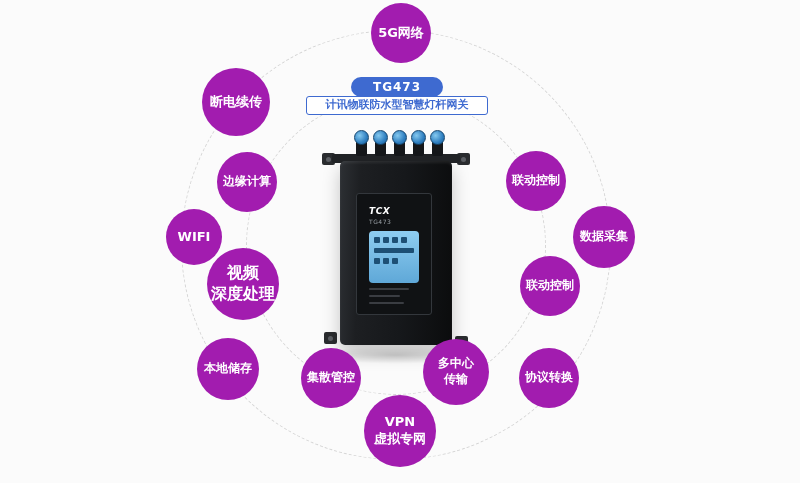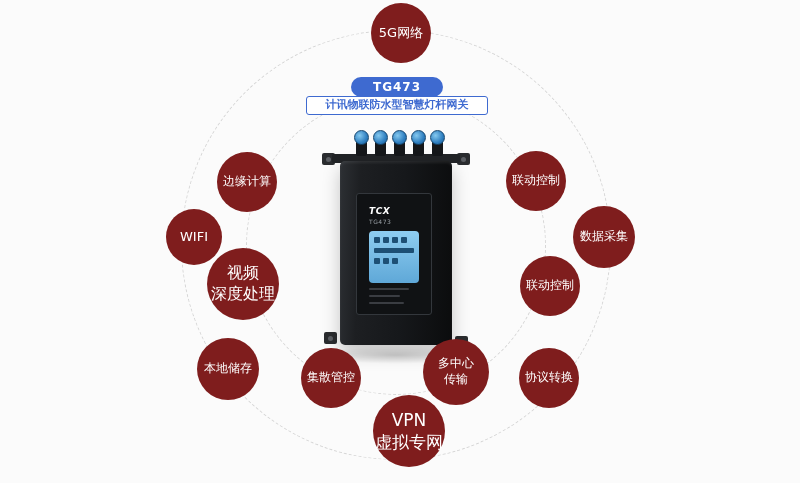--- a/index.html
+++ b/index.html
@@ -37,43 +37,43 @@
     background:#ffffff; border:1px solid #3e6ad0; color:#3e6ad0;
     font-size:11px; font-weight:bold; text-align:center; line-height:16px;
     border-radius:3px; z-index:5;
     white-space:nowrap; overflow:hidden;
   }
 
   
   .bubble {
     position:absolute;
     border-radius:50%;
-    background:#7f1d1d;
+    background:#a21caf;
     color:#ffffff;
     display:flex; align-items:center; justify-content:center;
     text-align:center;
-    font-size:13px; font-weight:400;
+    font-size:13px; font-weight:700;
     line-height:1.3;
     white-space:pre-line;
     z-index:4;
   }
   .b-5g      { left:371px; top:3px;   width:60px; height:60px; }
   .b-speed   { left:508px; top:59px;  width:74px; height:74px; font-size:13px; }
   .b-resume  { left:202px; top:68px;  width:68px; height:68px; }
   .b-edge    { left:217px; top:152px; width:60px; height:60px; font-size:12px; }
   .b-face    { left:506px; top:151px; width:60px; height:60px; font-size:12px; }
   .b-wifi    { left:166px; top:209px; width:56px; height:56px; }
   .b-data    { left:573px; top:206px; width:62px; height:62px; font-size:12px; }
   .b-video   { left:207px; top:248px; width:72px; height:72px; font-size:16px; }
   .b-link    { left:520px; top:256px; width:60px; height:60px; font-size:12px; }
   .b-local   { left:197px; top:338px; width:62px; height:62px; font-size:12px; }
   .b-central { left:301px; top:348px; width:60px; height:60px; font-size:12px; }
   .b-multi   { left:423px; top:339px; width:66px; height:66px; font-size:12px; }
   .b-proto   { left:519px; top:348px; width:60px; height:60px; font-size:12px; }
-  .b-vpn     { left:373px; top:395px; width:72px; height:72px; font-size:17px; }
+  .b-vpn     { left:364px; top:395px; width:72px; height:72px; font-size:13px; }
 
   
   .device { position:absolute; left:334px; top:128px; width:124px; height:240px; z-index:3; }
 
   .dev-shadow {
     position:absolute; left:-14px; top:218px; width:152px; height:18px;
     background:radial-gradient(ellipse at center, rgba(0,0,0,0.16), rgba(0,0,0,0) 70%);
     border-radius:50%;
   }
   .connector-row { position:absolute; top:2px; left:20px; display:flex; gap:4px; z-index:2; }
@@ -204,20 +204,21 @@
             </div>
         </div>
         <div class="label-line ll-1"></div>
         <div class="label-line ll-2"></div>
         <div class="label-line ll-3"></div>
       </div>
     </div>
   </div>
 
   <div class="bubble b-5g">5G网络</div>
+  <div class="bubble b-resume">断电续传</div>
   <div class="bubble b-edge">边缘计算</div>
   <div class="bubble b-face">联动控制</div>
   <div class="bubble b-wifi">WIFI</div>
   <div class="bubble b-data">数据采集</div>
   <div class="bubble b-video">视频
 深度处理</div>
   <div class="bubble b-link">联动控制</div>
   <div class="bubble b-local">本地储存</div>
   <div class="bubble b-central">集散管控</div>
   <div class="bubble b-proto">协议转换</div>

